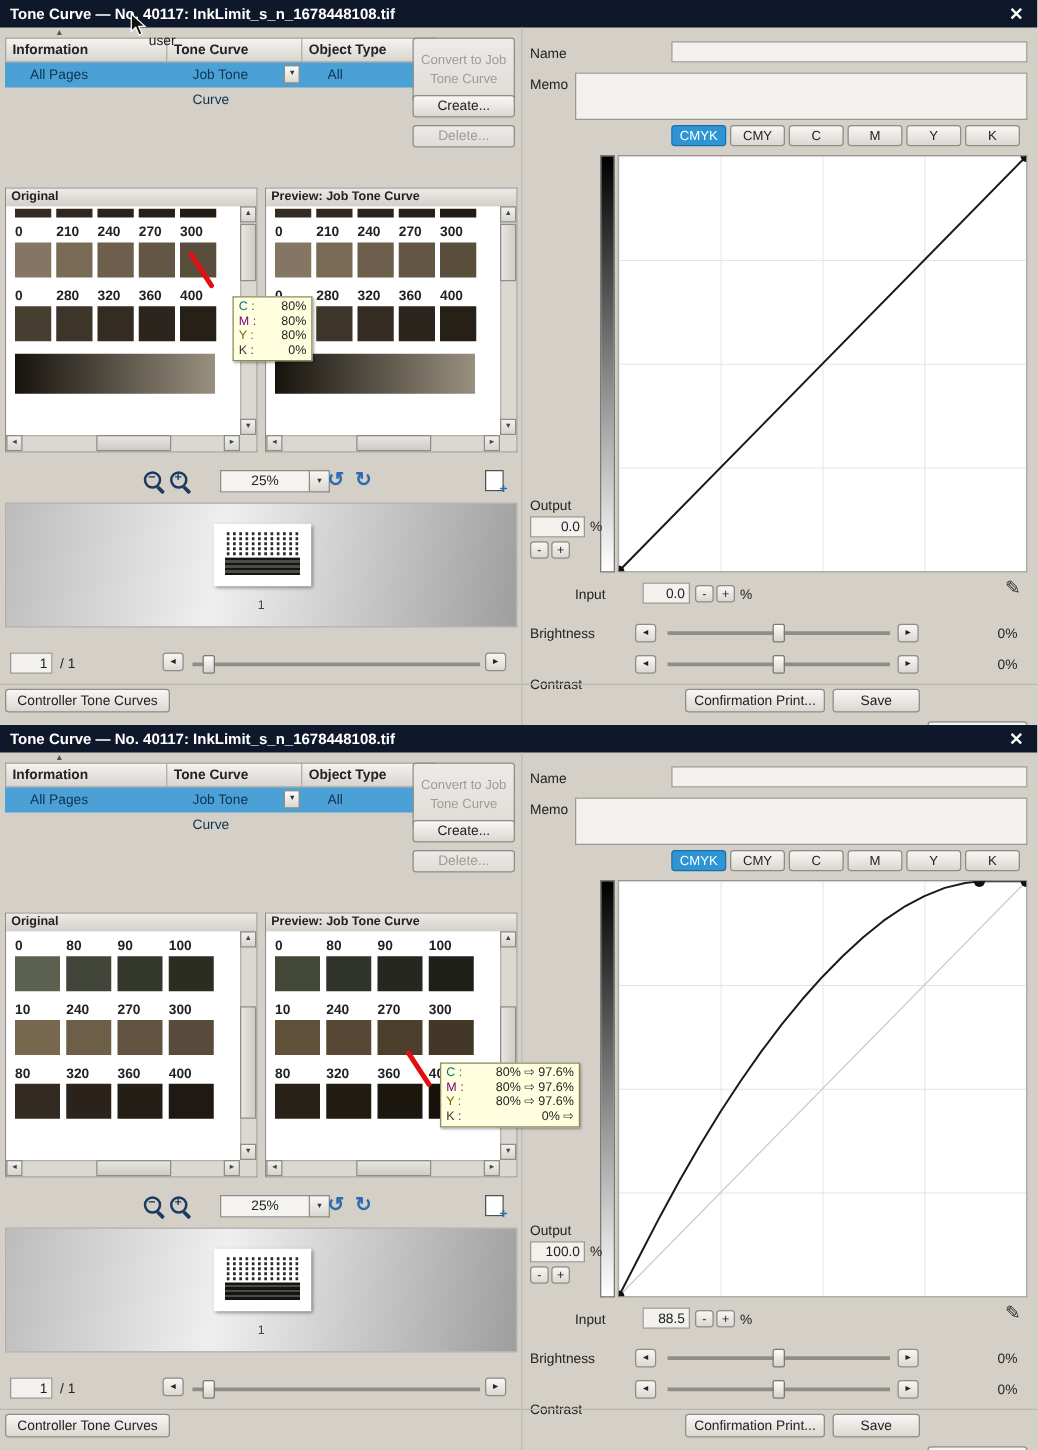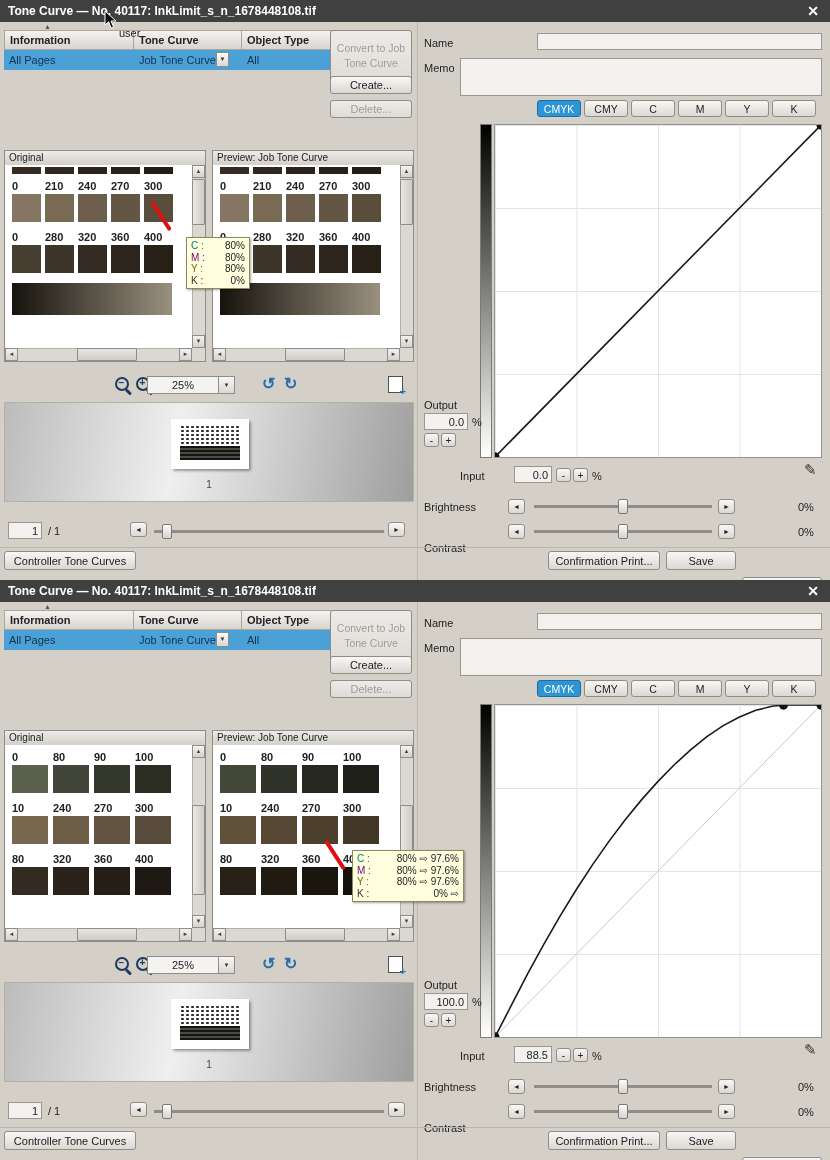--- a/index.html
+++ b/index.html
@@ -2,33 +2,33 @@
 <html><head>
 <meta charset="utf-8">
 <style>
   html,body{margin:0;padding:0;background:#d4d0c8}
   body{width:830px}
   .panel{position:relative;width:830px;height:580px;background:#d4d0c8;overflow:hidden;
          font-family:"Liberation Sans",sans-serif;font-size:11px;color:#222}
   button{font-family:inherit}
 
   
-  .tbar{position:absolute;left:0;top:0;right:0;height:22px;background:#404040;color:#fff;
+  .tbar{position:absolute;left:0;top:0;right:0;height:22px;background:#0f172a;color:#fff;
         font-weight:bold;font-size:12px;line-height:22px;padding-left:8px;box-sizing:border-box}
   .close{position:absolute;right:8px;top:0;width:18px;text-align:center;font-size:14px;line-height:22px;font-weight:bold;cursor:default}
 
   
   .sortarrow{position:absolute;left:44px;top:23px;font-size:7px;color:#555}
   .tblhead{position:absolute;left:4px;top:30px;display:flex}
   .th{box-sizing:border-box;height:20px;line-height:18px;padding-left:5px;font-weight:bold;
       background:linear-gradient(#f4f3f0,#d8d5cf);border:1px solid #a9a69f;border-left:none;color:#222}
   .th:first-child{border-left:1px solid #a9a69f}
   .c1{width:130px}.c2{width:108px}.c3{width:106px}
   .tblrow{position:absolute;left:4px;top:50px;display:flex;height:20px;background:#4ba0d6}
-  .td{box-sizing:border-box;line-height:20px;padding-left:5px;color:#0e3350}
+  .td{box-sizing:border-box;line-height:20px;padding-left:20px;color:#0e3350}
   .td.c2{display:flex;justify-content:flex-start;padding-right:2px}
   .ddbtn{width:13px;height:15px;margin-top:2px;background:linear-gradient(#fdfdfc,#dad7d1);
          border:1px solid #8f8d88;font-size:6px;line-height:13px;text-align:center;color:#333;box-sizing:border-box}
 
   
   .btn{box-sizing:border-box;background:linear-gradient(#f8f7f5,#dbd8d2);border:1px solid #8f8d88;
        border-radius:3px;font-size:11px;color:#222;text-align:center;padding:0}
   .btn.disabled{color:#9e9c97;background:linear-gradient(#ecebe7,#dfdcd7)}
   .convert{position:absolute;left:330px;top:30px;width:82px;height:52px;line-height:15px;font-size:10.5px}
   .convert .bl{display:block}
@@ -81,21 +81,21 @@
   .brpct{left:798px;top:501px}
   .ctlab{left:424px;top:542px}
   .ctleft{position:absolute;left:508px;top:524px}
   .cttrack{left:534px;top:530px;width:178px}
   .ctright{position:absolute;left:718px;top:524px}
   .ctpct{left:798px;top:526px}
 
   
   .pane{position:absolute;top:150px;width:202px;height:212px;background:#fff;border:1px solid #8f8d88;box-sizing:border-box}
   .pane-orig{left:4px}.pane-prev{left:212px}
-  .phead{height:14px;line-height:13px;padding-left:4px;font-size:10px;font-weight:normal;
+  .phead{height:14px;line-height:13px;padding-left:4px;font-size:10px;font-weight:bold;
          background:linear-gradient(#edebe7,#d3d0ca);border-bottom:1px solid #a9a69f;color:#222;
          white-space:nowrap;overflow:hidden}
   .pcontent{position:absolute;left:0;top:14px;right:13px;bottom:13px;overflow:hidden;background:#fff}
   .rows{position:absolute;left:7px;top:0;right:0}
   .p1 .rows{top:2px}.p2 .rows{top:6px}
   .plabels{display:flex;height:14px;font-weight:bold}
   .p1 .plabels span{width:33px}.p2 .plabels span{width:41px}
   .pcells{display:flex;margin-bottom:9px}
   .p1 .patch{width:29px;height:28px;margin-right:4px}
   .p2 .patch{width:36px;height:28px;margin-right:5px}
@@ -131,21 +131,21 @@
   .p1 .redmark{left:159px;top:199px;transform:rotate(-33deg)}
   .p2 .redmark{left:333px;top:258px;transform:rotate(-33deg)}
 
   
   .zbar{position:absolute;left:4px;top:374px;width:410px;height:26px}
   .mag{position:absolute;top:2px;width:19px;height:19px}
   .magm{left:110px}.magp{left:131px}
   .lens{position:absolute;left:1px;top:1px;width:10px;height:10px;border:2px solid #1c3a5f;border-radius:50%}
   .handle{position:absolute;left:12px;top:12px;width:7px;height:3px;background:#1c3a5f;transform:rotate(45deg);transform-origin:0 50%;border-radius:1px}
   .sign{position:absolute;left:0;top:0;width:15px;text-align:center;font-size:10px;font-weight:bold;color:#1c3a5f;line-height:14px}
-  .combo{position:absolute;left:143px;top:2px;display:flex}
+  .combo{position:absolute;left:172px;top:2px;display:flex}
   .ctext{width:72px;height:18px;background:#f4f3f0;border:1px solid #8f8d88;box-sizing:border-box;text-align:center;line-height:16px}
   .cbtn{width:16px;height:18px;background:linear-gradient(#f8f7f5,#dbd8d2);border:1px solid #8f8d88;border-left:none;
         box-sizing:border-box;font-size:6px;text-align:center;line-height:16px;color:#333}
   .rot{position:absolute;top:0;font-size:16px;font-weight:bold;color:#2a6cb0}
   .rot1{left:258px}.rot2{left:280px}
   .pagetool{position:absolute;left:384px;top:2px;width:15px;height:17px;background:#fff;border:1px solid #51524e;box-sizing:border-box}
   .pagetool::after{content:"+";position:absolute;right:-4px;bottom:-5px;color:#2a6cb0;font-weight:bold;font-size:11px}
 
   
   .thumbarea{position:absolute;left:4px;top:402px;width:410px;height:100px;border:1px solid #b3b0aa;box-sizing:border-box;

